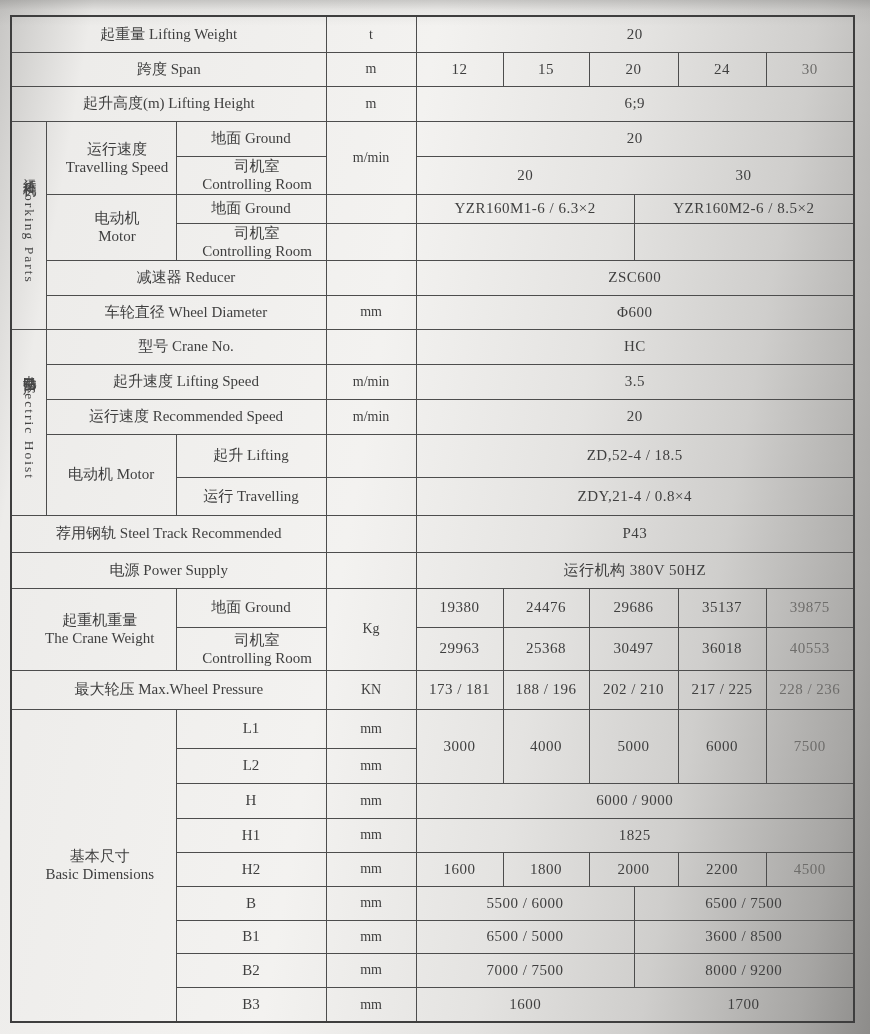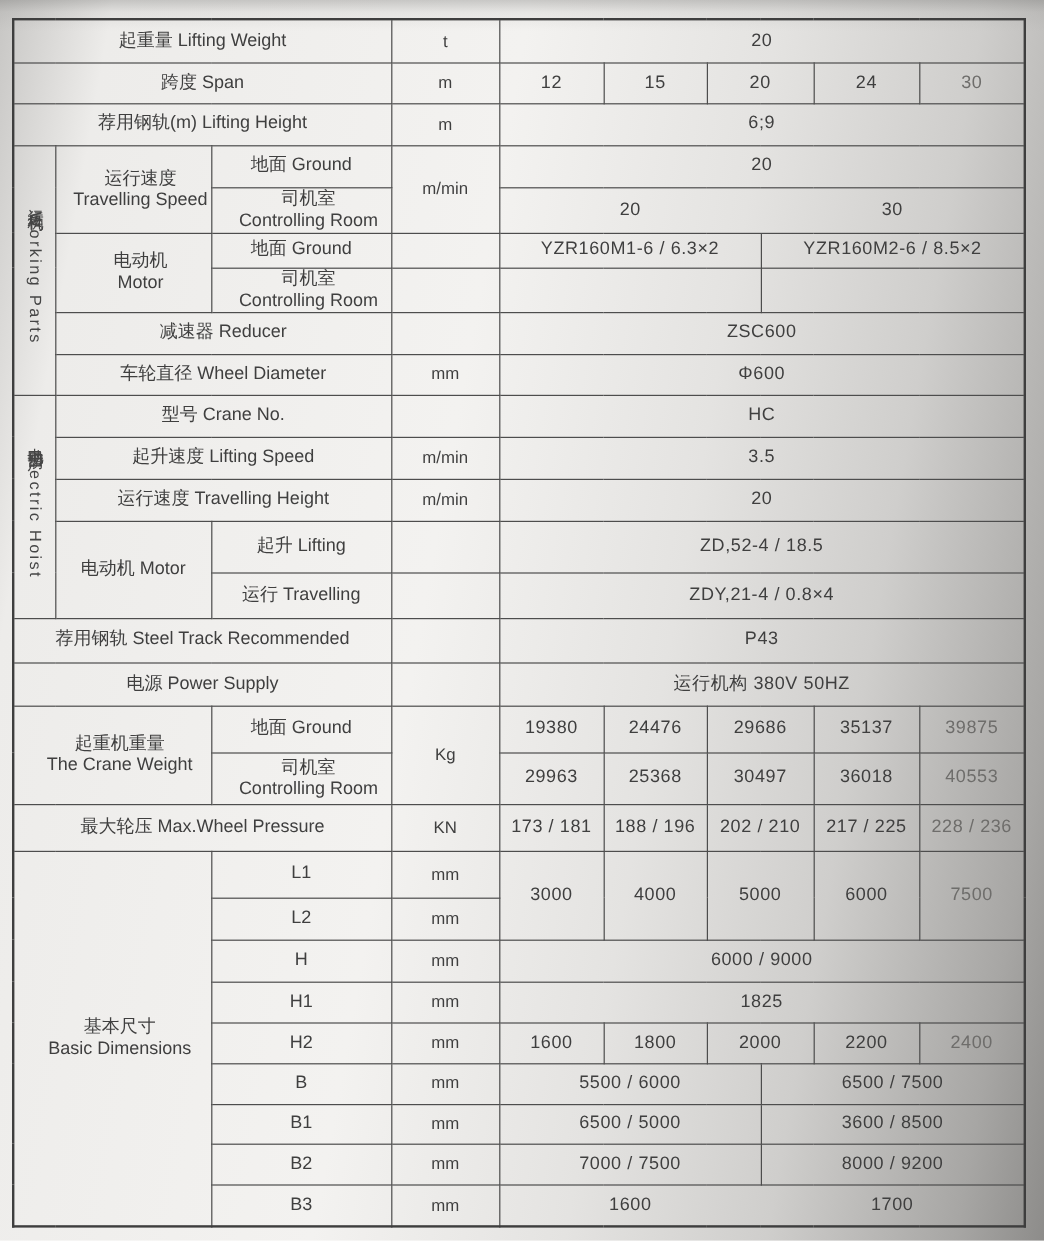--- a/index.html
+++ b/index.html
@@ -7,20 +7,21 @@
     width: 870px; height: 1034px;
     overflow: hidden;
     font-family: "Liberation Sans", "DejaVu Sans", sans-serif;
   }
   .page {
     position: relative;
     width: 870px; height: 1034px;
     background:
       linear-gradient(to bottom, rgba(90,90,88,0.28) 0px, rgba(120,120,118,0.10) 10px, rgba(0,0,0,0) 26px),
       linear-gradient(100deg, #c7c6c4 0%, #edecea 9%, #f3f2f0 42%, #e4e3e1 62%, #cfcecc 78%, #a7a6a4 93%, #8d8c8a 100%);
+    font-family: Liberation Serif, serif;
   }
   table.spec {
     position: absolute;
     left: 10px; top: 15px;
     width: 845px;
     border-collapse: collapse;
     table-layout: fixed;
     border: 2px solid #3e3e3e;
     color: #3f3f3f;
     font-size: 15px;
@@ -75,21 +76,21 @@
     <td colspan="3">跨度  Span</td>
     <td class="unit">m</td>
     <td class="val">12</td>
     <td class="val">15</td>
     <td colspan="2" class="val">20</td>
     <td class="val">24</td>
     <td class="val fade">30</td>
   </tr>
 
   <tr style="height:35px">
-    <td colspan="3">荐用钢轨(m)  Lifting Height</td>
+    <td colspan="3">起升高度(m)  Lifting Height</td>
     <td class="unit">m</td>
     <td colspan="6" class="val">6;9</td>
   </tr>
 
   <tr style="height:35px">
     <td rowspan="6" class="section">运行机构  Working Parts</td>
     <td rowspan="2">
       <span class="l2">运行速度</span>
       <span class="l2">Travelling Speed</span>
     </td>
@@ -147,21 +148,21 @@
     <td colspan="6" class="val">HC</td>
   </tr>
 
   <tr style="height:35px">
     <td colspan="2">起升速度 Lifting Speed</td>
     <td class="unit">m/min</td>
     <td colspan="6" class="val">3.5</td>
   </tr>
 
   <tr style="height:35px">
-    <td colspan="2">运行速度 Travelling Height</td>
+    <td colspan="2">运行速度 Recommended Speed</td>
     <td class="unit">m/min</td>
     <td colspan="6" class="val">20</td>
   </tr>
 
   <tr style="height:43px">
     <td rowspan="2">电动机 Motor</td>
     <td>起升 Lifting</td>
     <td class="unit"></td>
     <td colspan="6" class="val">ZD,52-4 / 18.5</td>
   </tr>
@@ -251,21 +252,21 @@
     <td colspan="6" class="val">1825</td>
   </tr>
 
   <tr style="height:34px">
     <td>H2</td>
     <td class="unit">mm</td>
     <td class="val">1600</td>
     <td class="val">1800</td>
     <td colspan="2" class="val">2000</td>
     <td class="val">2200</td>
-    <td class="val fade">2400</td>
+    <td class="val fade">4500</td>
   </tr>
 
   <tr style="height:34px">
     <td>B</td>
     <td class="unit">mm</td>
     <td colspan="3" class="val">5500 / 6000</td>
     <td colspan="3" class="val">6500 / 7500</td>
   </tr>
 
   <tr style="height:33px">

